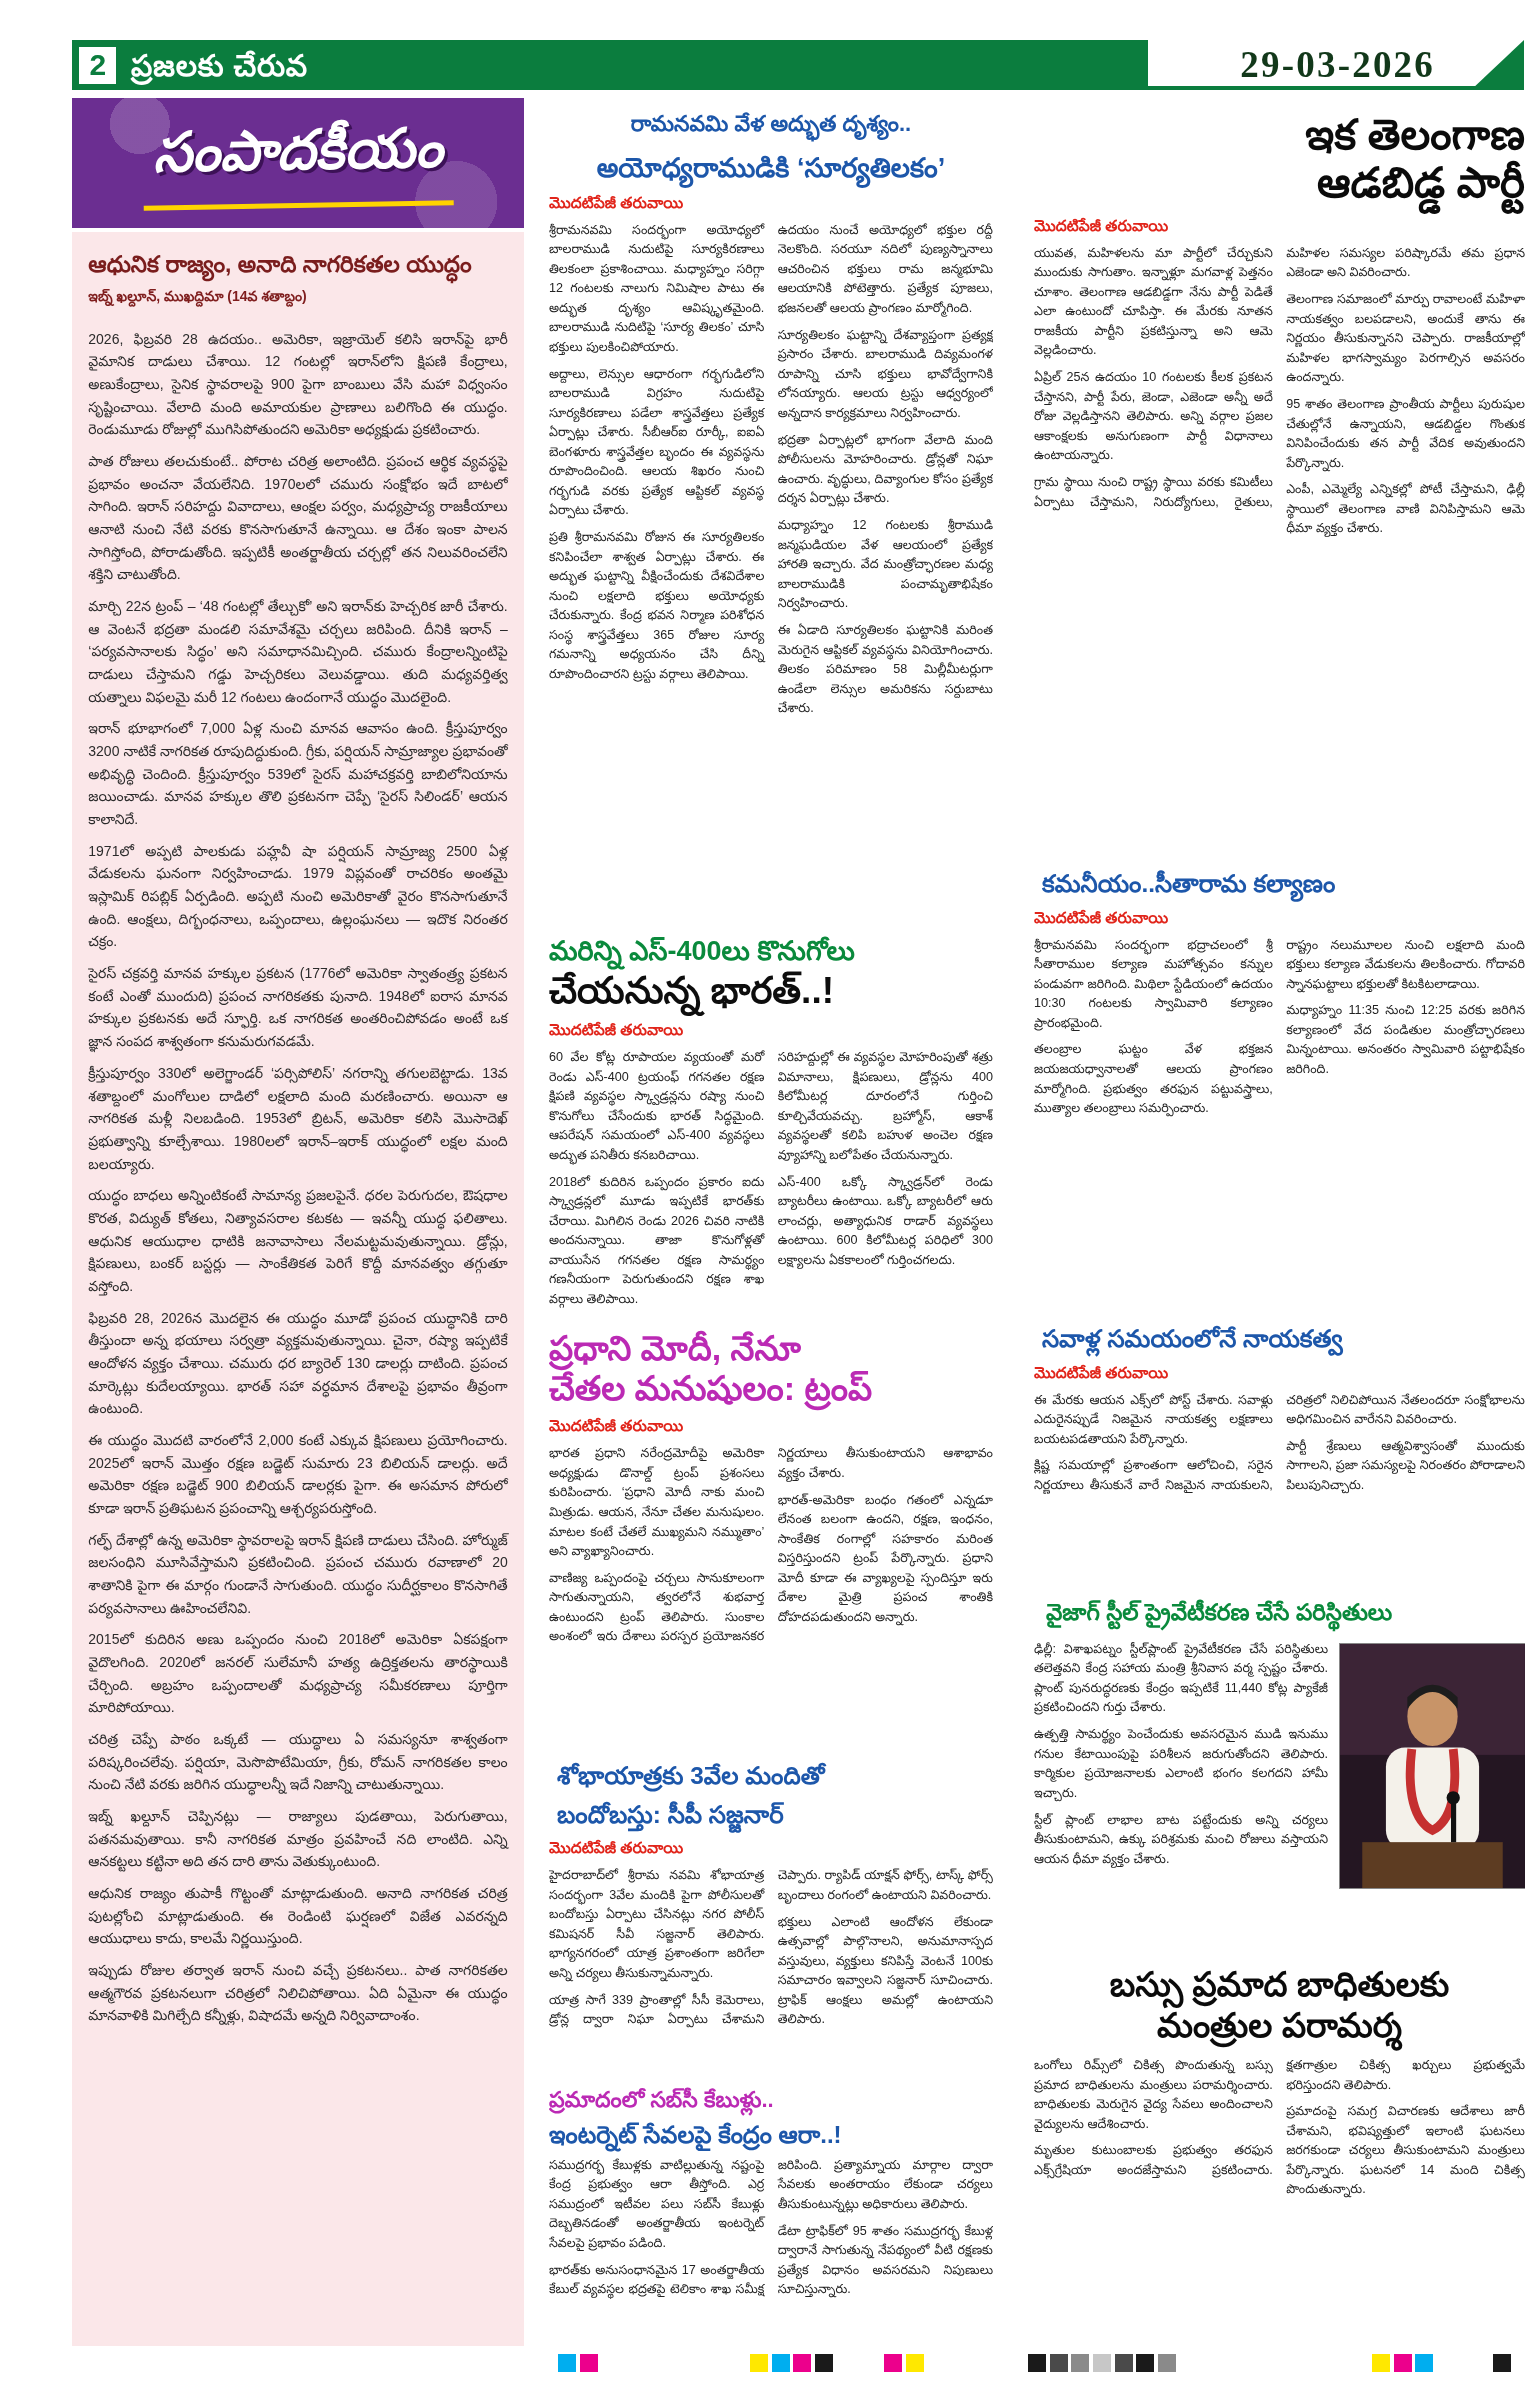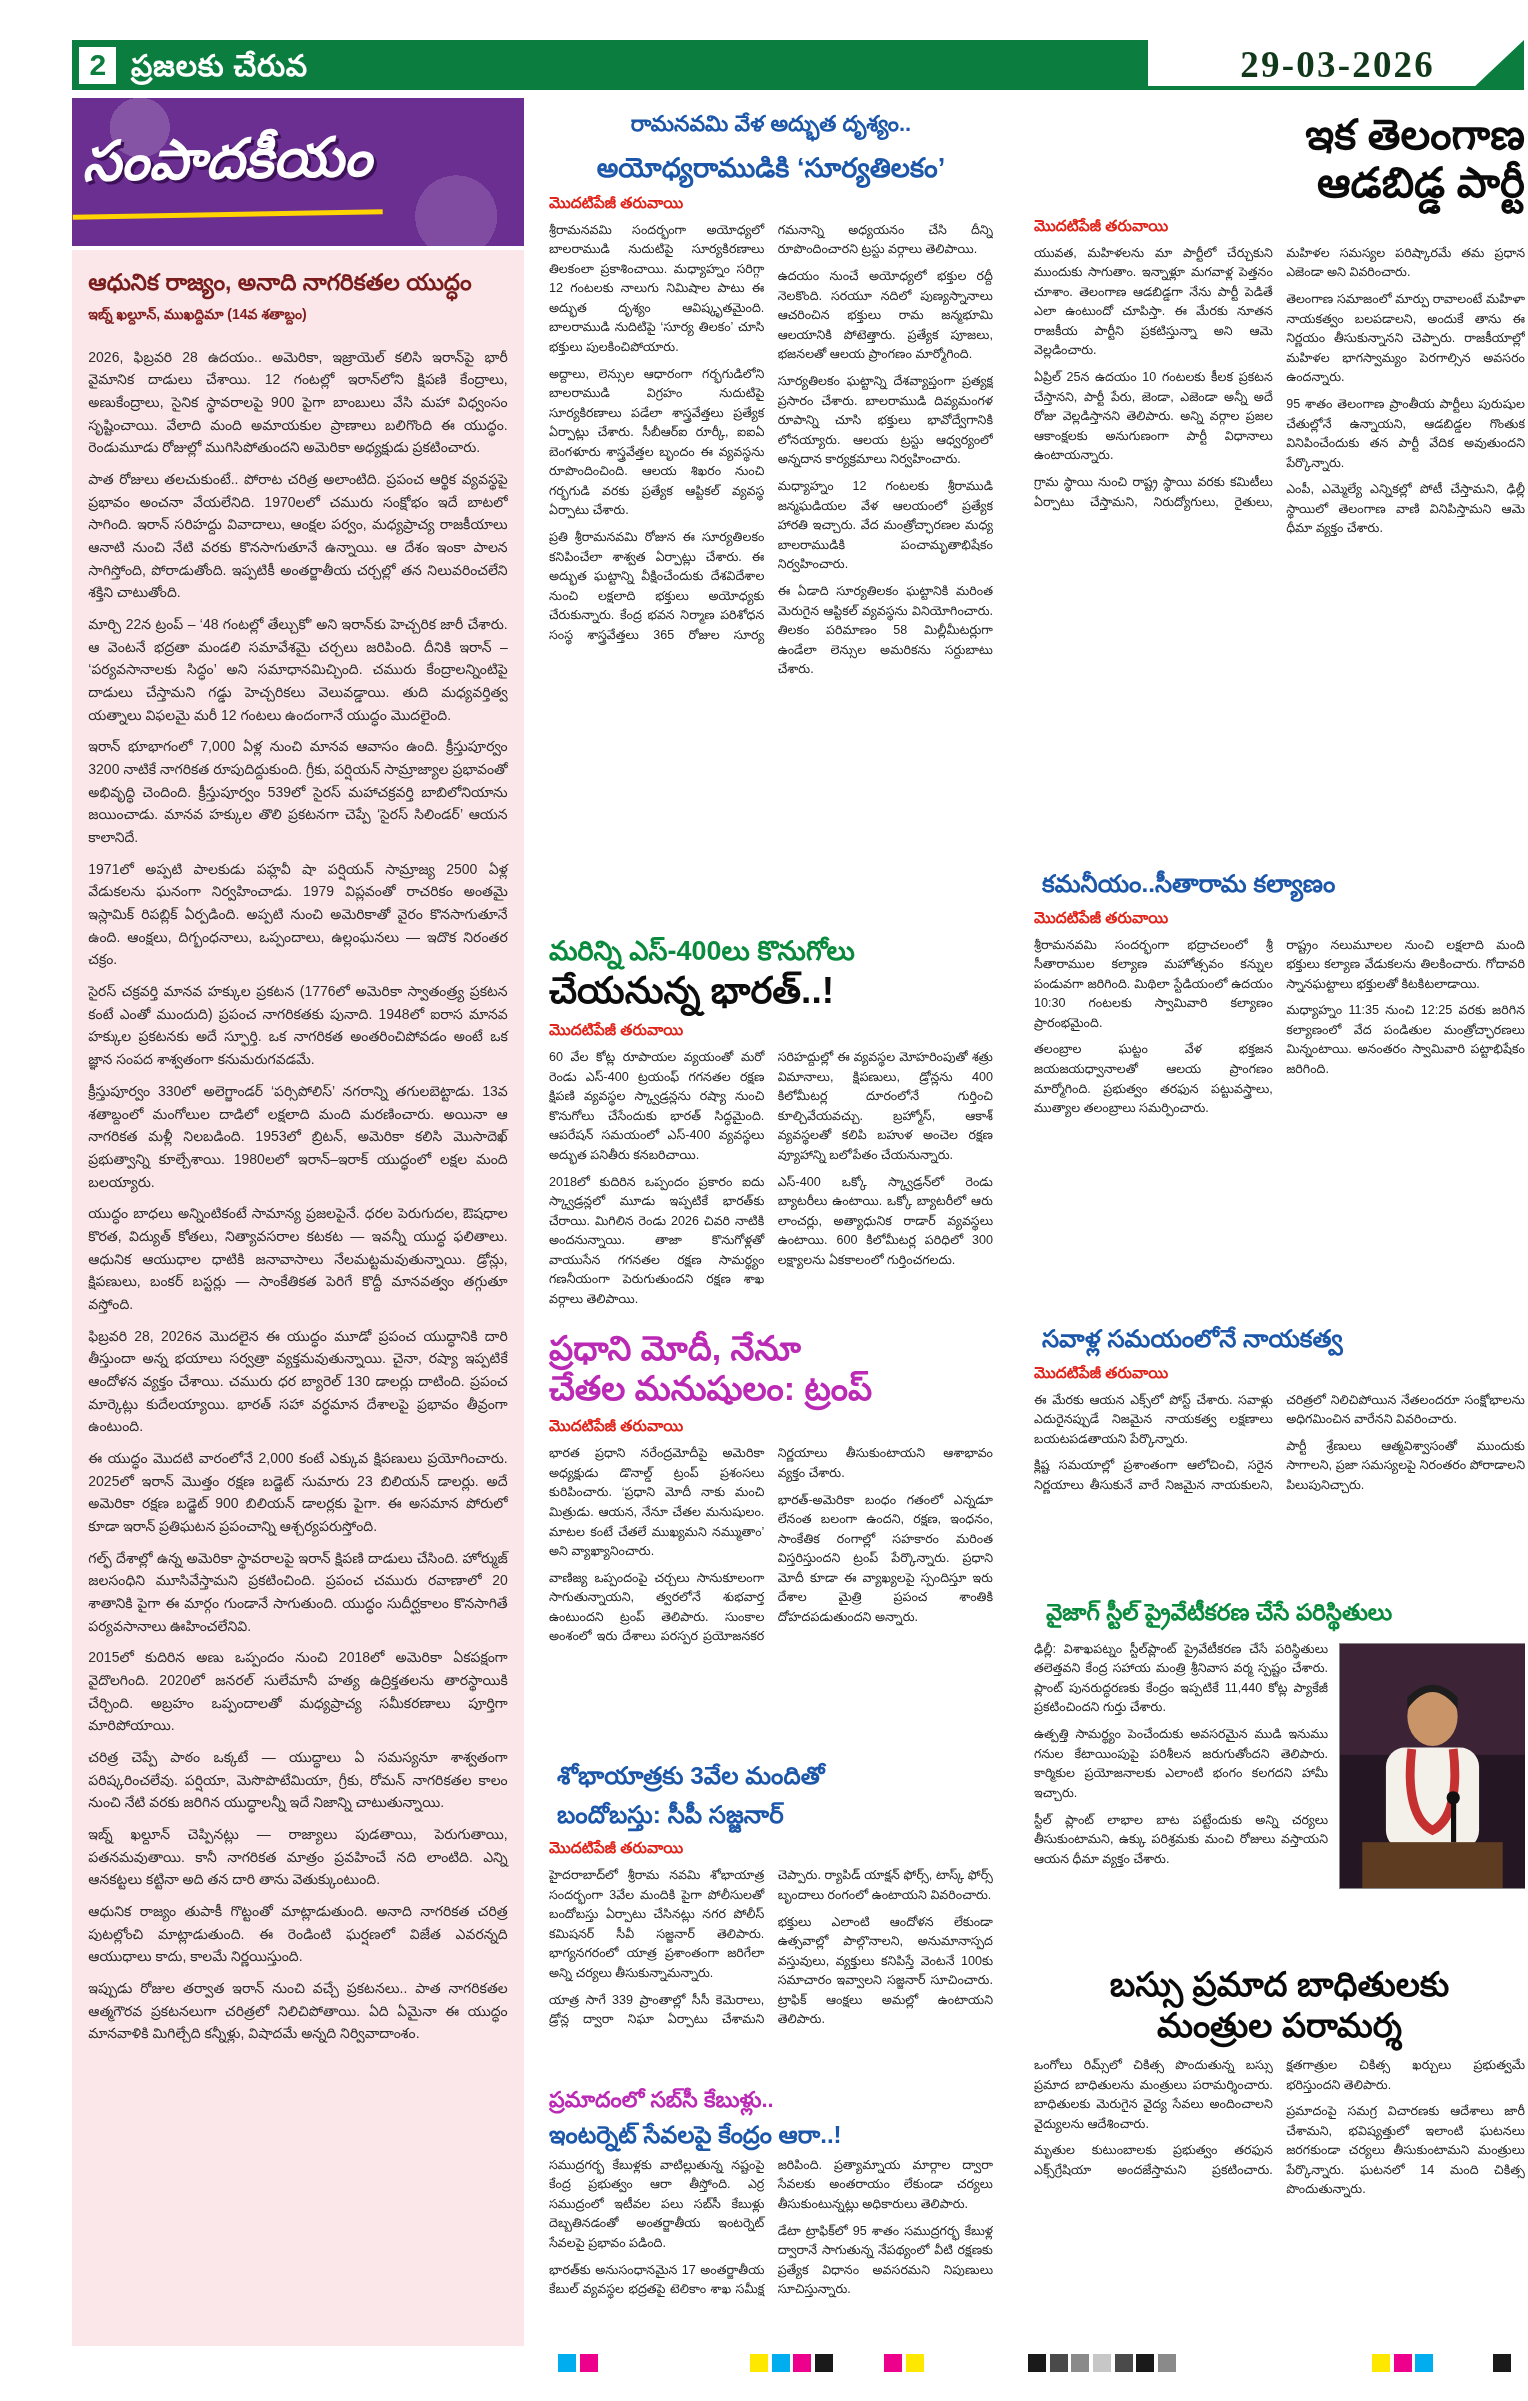--- a/index.html
+++ b/index.html
@@ -14,22 +14,22 @@
        display:flex;align-items:center;justify-content:center;font-weight:bold;font-size:30px;color:#0b7d3e}
   .masthead{position:absolute;left:59px;top:9px;font-size:30px;font-weight:bold;color:#fff;letter-spacing:0.7px}
   .date-box{position:absolute;right:89px;top:3px;font-size:37px;font-weight:bold;color:#12381a;
        font-family:"Liberation Serif", serif;letter-spacing:2.2px}
   .date-underline{position:absolute;left:1076px;right:0;bottom:0;height:4.4px;background:#0b7d3e}
   .corner{position:absolute;right:0;top:0;width:53px;height:50px;background:#0b7d3e;
        clip-path:polygon(100% 0,100% 100%,0 100%)}
 
   
   .col-ed{position:absolute;left:72px;top:98px;width:452px;height:2248px;overflow:hidden}
-  .ed-masthead{height:148px;background:#6b2e91;position:relative;display:flex;align-items:center;
-       overflow:hidden}
+  .ed-masthead{height:130px;background:#6b2e91;position:relative;display:flex;align-items:center;
+       justify-content:center;overflow:hidden}
   .ed-masthead::before{content:"";position:absolute;inset:0;
        background:radial-gradient(circle at 15% 20%, rgba(255,255,255,.18) 0 30px, transparent 30px),
                   radial-gradient(circle at 85% 80%, rgba(255,255,255,.14) 0 41px, transparent 41px)}
   .ed-masthead-text{position:relative;font-size:55px;font-weight:bold;font-style:italic;color:#fff;
        text-shadow:3px 3px 0 #3c1157;border-bottom:5.2px solid #ffd400;padding:0 10.4px 7.4px;transform:rotate(-1deg)}
   .ed-body{background:#fbe7e9;margin-top:4.4px;height:2113px;padding:18px 16.3px;overflow:hidden}
   .ed-title{font-size:23px;line-height:1.3;font-weight:bold;color:#7a1d1d;margin:0 0 7.4px}
   .ed-byline{font-size:14px;font-weight:bold;color:#7f1d1d;margin:0 0 20px}
   .ed-paras p{font-size:14px;line-height:1.62;text-align:justify;color:#2b2b2b;margin:0 0 9px}
 
@@ -125,20 +125,21 @@
     <article class="article article-ayodhya">
       <h3 class="h-blue-c kicker1">రామనవమి వేళ అద్భుత దృశ్యం..</h3>
       <h2 class="h-blue-c title1">అయోధ్యరాముడికి ‘సూర్యతిలకం’</h2>
       <div class="cont">మొదటిపేజీ తరువాయి</div>
       <div class="body2">
           <p>శ్రీరామనవమి సందర్భంగా అయోధ్యలో బాలరాముడి నుదుటిపై సూర్యకిరణాలు తిలకంలా ప్రకాశించాయి. మధ్యాహ్నం సరిగ్గా 12 గంటలకు నాలుగు నిమిషాల పాటు ఈ అద్భుత దృశ్యం ఆవిష్కృతమైంది. బాలరాముడి నుదిటిపై ‘సూర్య తిలకం’ చూసి భక్తులు పులకించిపోయారు.</p>
           <p>అద్దాలు, లెన్సుల ఆధారంగా గర్భగుడిలోని బాలరాముడి విగ్రహం నుదుటిపై సూర్యకిరణాలు పడేలా శాస్త్రవేత్తలు ప్రత్యేక ఏర్పాట్లు చేశారు. సీబీఆర్ఐ రూర్కీ, ఐఐఏ బెంగళూరు శాస్త్రవేత్తల బృందం ఈ వ్యవస్థను రూపొందించింది. ఆలయ శిఖరం నుంచి గర్భగుడి వరకు ప్రత్యేక ఆప్టికల్ వ్యవస్థ ఏర్పాటు చేశారు.</p>
           <p>ప్రతి శ్రీరామనవమి రోజున ఈ సూర్యతిలకం కనిపించేలా శాశ్వత ఏర్పాట్లు చేశారు. ఈ అద్భుత ఘట్టాన్ని వీక్షించేందుకు దేశవిదేశాల నుంచి లక్షలాది భక్తులు అయోధ్యకు చేరుకున్నారు. కేంద్ర భవన నిర్మాణ పరిశోధన సంస్థ శాస్త్రవేత్తలు 365 రోజుల సూర్య గమనాన్ని అధ్యయనం చేసి దీన్ని రూపొందించారని ట్రస్టు వర్గాలు తెలిపాయి.</p>
           <p>ఉదయం నుంచే అయోధ్యలో భక్తుల రద్దీ నెలకొంది. సరయూ నదిలో పుణ్యస్నానాలు ఆచరించిన భక్తులు రామ జన్మభూమి ఆలయానికి పోటెత్తారు. ప్రత్యేక పూజలు, భజనలతో ఆలయ ప్రాంగణం మార్మోగింది.</p>
           <p>సూర్యతిలకం ఘట్టాన్ని దేశవ్యాప్తంగా ప్రత్యక్ష ప్రసారం చేశారు. బాలరాముడి దివ్యమంగళ రూపాన్ని చూసి భక్తులు భావోద్వేగానికి లోనయ్యారు. ఆలయ ట్రస్టు ఆధ్వర్యంలో అన్నదాన కార్యక్రమాలు నిర్వహించారు.</p>
+          <p>భద్రతా ఏర్పాట్లలో భాగంగా వేలాది మంది పోలీసులను మోహరించారు. డ్రోన్లతో నిఘా ఉంచారు. వృద్ధులు, దివ్యాంగుల కోసం ప్రత్యేక దర్శన ఏర్పాట్లు చేశారు.</p>
           <p>మధ్యాహ్నం 12 గంటలకు శ్రీరాముడి జన్మఘడియల వేళ ఆలయంలో ప్రత్యేక హారతి ఇచ్చారు. వేద మంత్రోచ్ఛారణల మధ్య బాలరాముడికి పంచామృతాభిషేకం నిర్వహించారు.</p>
           <p>ఈ ఏడాది సూర్యతిలకం ఘట్టానికి మరింత మెరుగైన ఆప్టికల్ వ్యవస్థను వినియోగించారు. తిలకం పరిమాణం 58 మిల్లీమీటర్లుగా ఉండేలా లెన్సుల అమరికను సర్దుబాటు చేశారు.</p>
         </div>
     </article>
 
     <article class="article article-s400">
       <h3 class="kicker-green">మరిన్ని ఎస్-400లు కొనుగోలు</h3>
       <h2 class="big-black">చేయనున్న భారత్..!</h2>
       <div class="cont">మొదటిపేజీ తరువాయి</div>
       <div class="body2">

